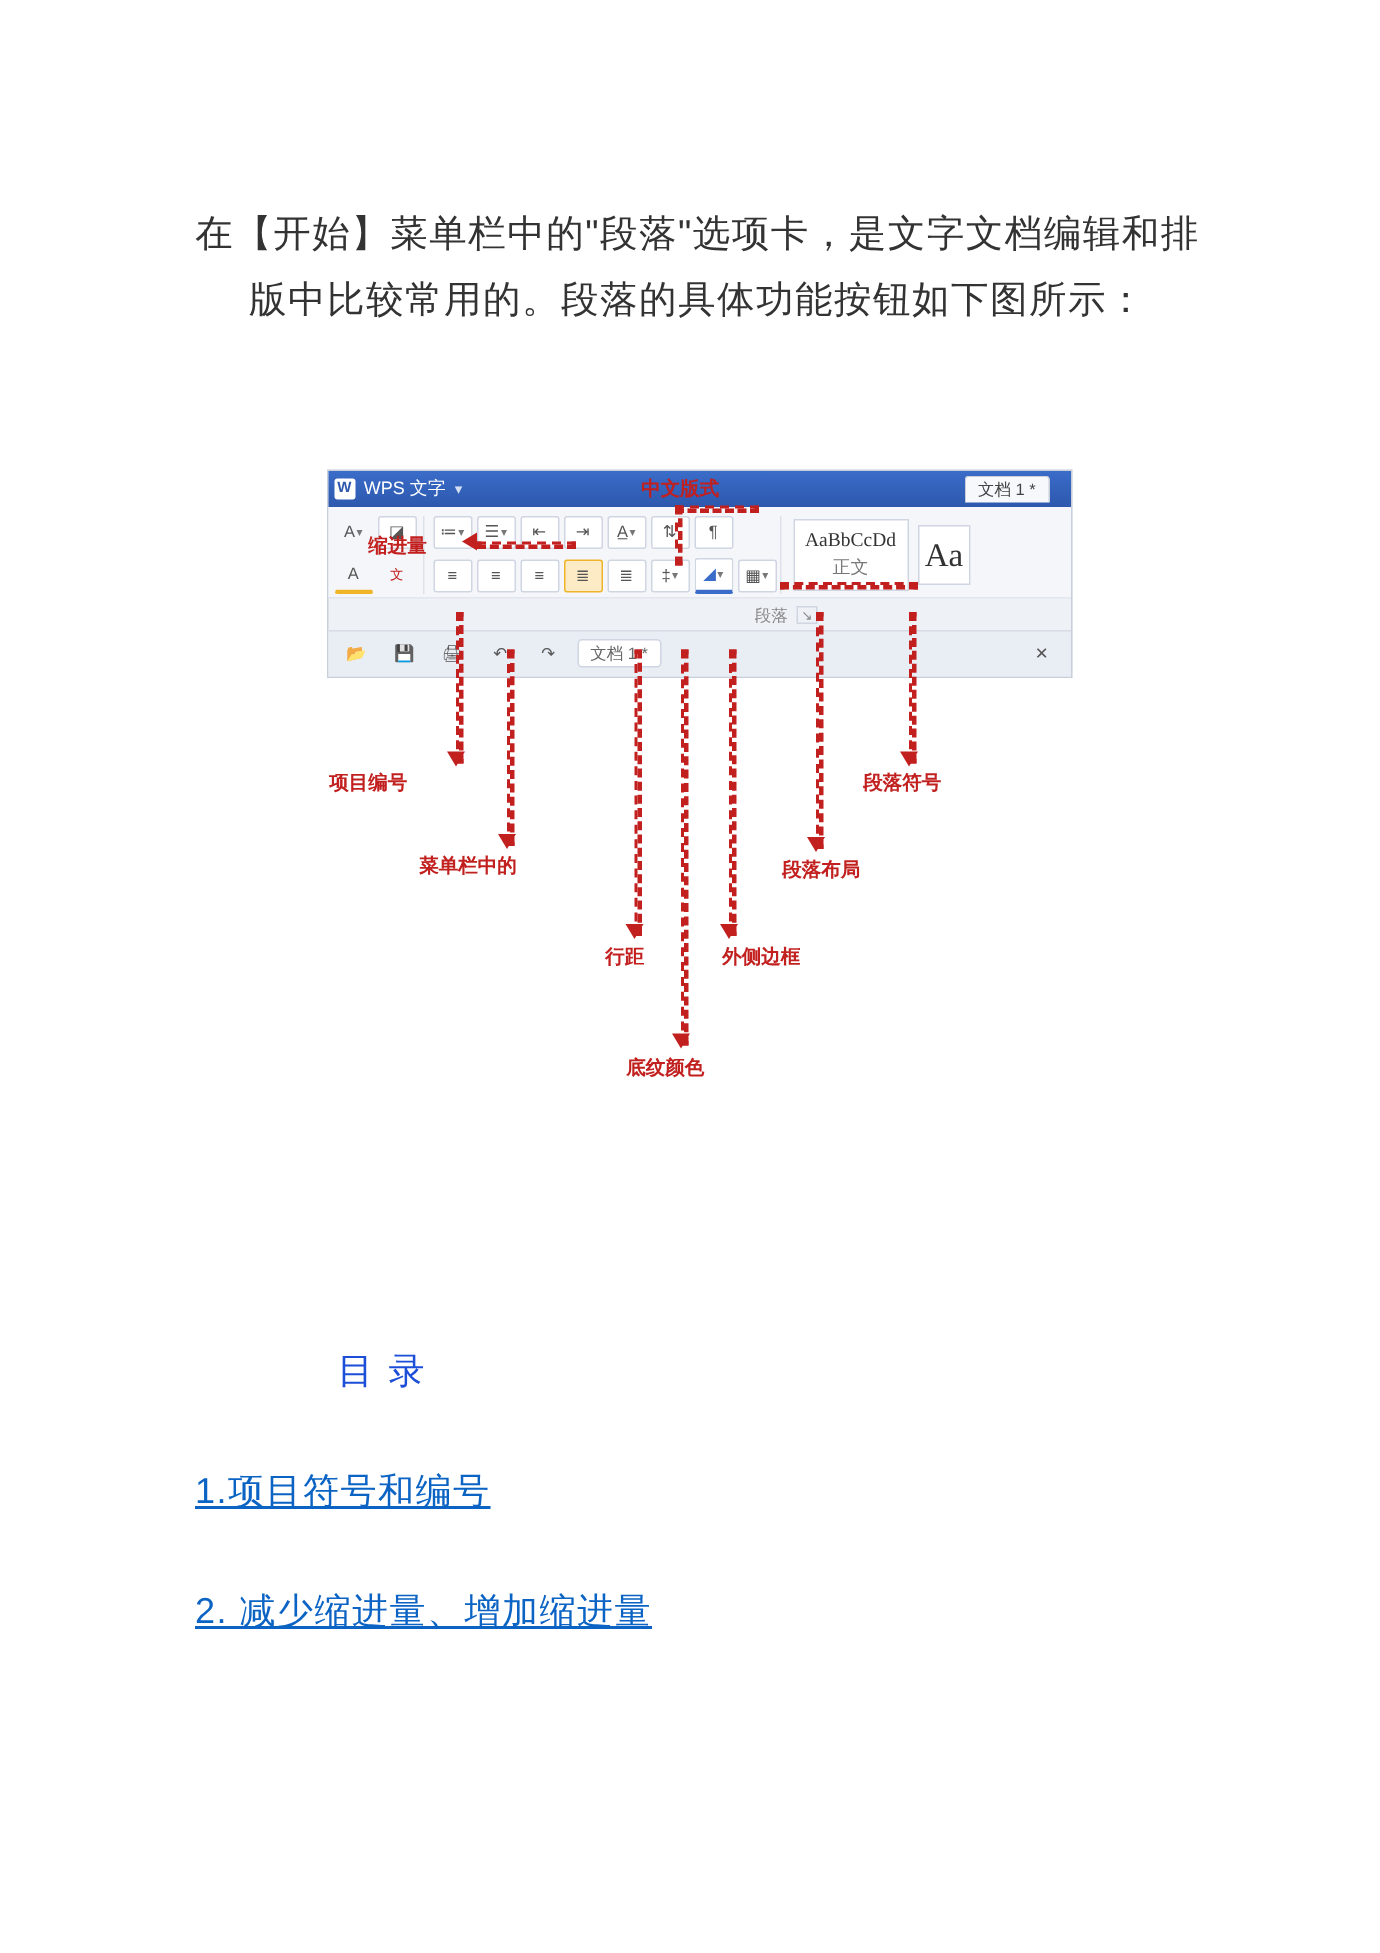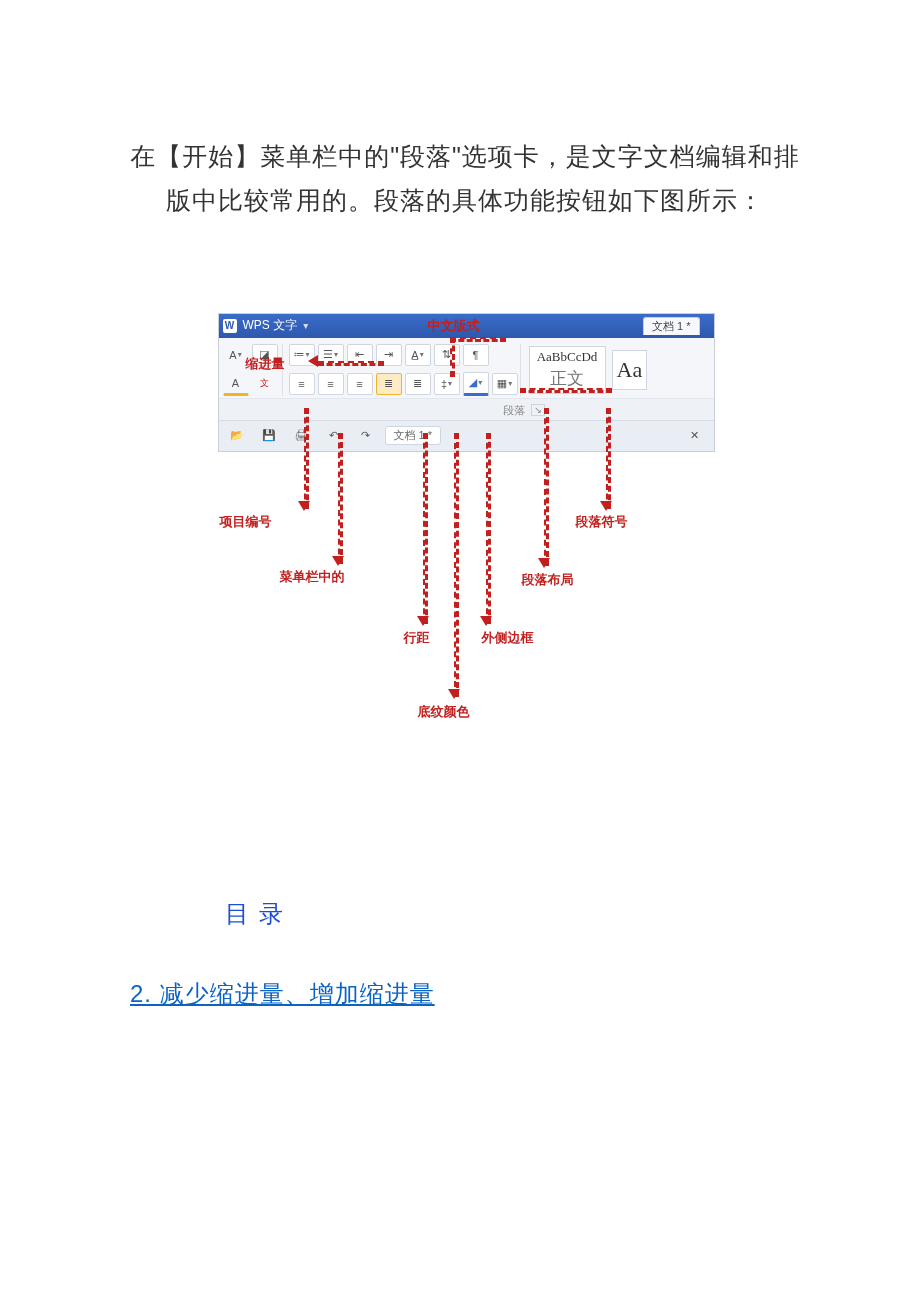--- a/index.html
+++ b/index.html
@@ -19,21 +19,21 @@
   .ribbon-left{display:flex;flex-direction:column;gap:6px;padding-right:4px;border-right:1px solid #dde2ea;}
   .ribbon-group{display:flex;flex-direction:column;gap:6px;padding:0 2px;border-right:1px solid #dde2ea;}
   .icon-row{display:flex;gap:3px;align-items:center;}
   .btn{min-width:20px;height:20px;border:1px solid transparent;border-radius:2px;display:inline-flex;align-items:center;justify-content:center;font-size:11px;color:#555;background:transparent;padding:0 2px;}
   .btn.box{border-color:#cfd6e2;background:#fff;}
   .btn.sel{border-color:#f0b429;background:#fdebc5;}
   .btn .tri{font-size:8px;color:#777;margin-left:1px;}
   .style-gallery{display:flex;align-items:center;gap:6px;padding:0 4px;}
   .style-card{width:75px;height:46px;border:1px solid #cfd6e2;background:#fff;display:flex;flex-direction:column;align-items:center;justify-content:center;font-size:12px;color:#666;}
   .style-card .sample{font-family:serif;font-size:13px;color:#333;}
-  .style-card .lbl{font-size:17px;color:#777;margin-top:2px;}
+  .style-card .lbl{font-size:12px;color:#777;margin-top:2px;}
   .aa{font-family:serif;font-size:22px;color:#333;border:1px solid #cfd6e2;padding:6px 4px;background:#fff;}
   .group-label{display:flex;align-items:center;justify-content:center;font-size:11px;color:#888;padding:4px 0 2px 0;border-top:1px solid #e2e6ee;gap:6px;}
   .qat{display:flex;align-items:center;gap:6px;padding:4px 6px;background:#e9edf4;border-top:1px solid #d6dbe4;font-size:11px;color:#666;}
   .qat .tabchip{border:1px solid #cfd6e2;background:#fff;padding:1px 8px;border-radius:3px;}
   .qat .spacer{flex:1;}
   
   .dash{position:absolute;border-color:#c21f1f;border-style:dashed;}
   .arrow{position:absolute;width:0;height:0;}
   .arrow.down{border-left:6px solid transparent;border-right:6px solid transparent;border-top:10px solid #c21f1f;}
   .arrow.left{border-top:6px solid transparent;border-bottom:6px solid transparent;border-right:10px solid #c21f1f;}
@@ -154,15 +154,16 @@
     <div class="dash" style="left:326px;top:95px;height:152px;border-left-width:2px"></div>
     <div class="arrow down" style="left:320px;top:245px"></div>
 
     <div class="dash" style="left:388px;top:95px;height:95px;border-left-width:2px"></div>
     <div class="arrow down" style="left:382px;top:188px"></div>
     <div class="dash" style="left:302px;top:75px;width:86px;border-top-width:2px"></div>
 
   </div>
 
   <div class="toc-title">目录</div>
+  <a class="toc-link" href="#">1.项目符号和编号</a>
   <a class="toc-link" href="#">2. 减少缩进量、增加缩进量</a>
 
 </div>
 
 </body></html>

